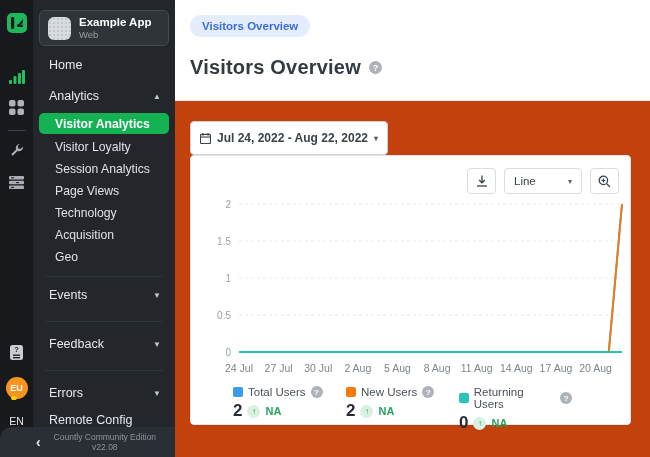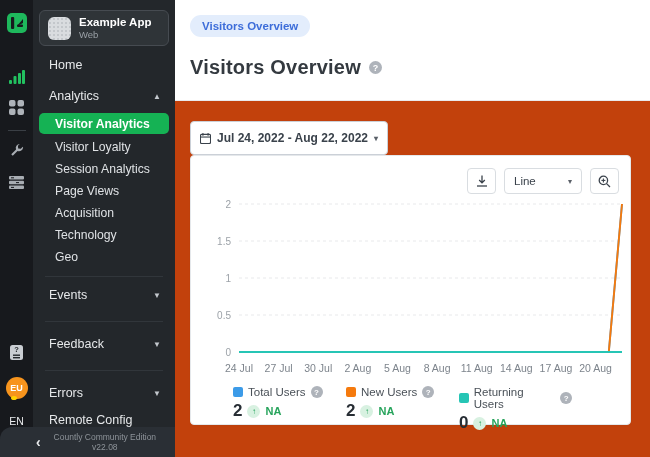--- a/index.html
+++ b/index.html
@@ -167,24 +167,24 @@
     <div class="m-sub">
       <span>Visitor Loyalty</span>
     </div>
     <div class="m-sub">
       <span>Session Analytics</span>
     </div>
     <div class="m-sub">
       <span>Page Views</span>
     </div>
     <div class="m-sub">
+      <span>Technology</span>
+    </div>
+    <div class="m-sub">
       <span>Acquisition</span>
-    </div>
-    <div class="m-sub">
-      <span>Technology</span>
     </div>
     <div class="m-sub">
       <span>Geo</span>
     </div>
 
     <div class="m-div"></div>
     <div class="m-section">
       <span>Events</span>
       <span class="chev">▼</span>
     </div>

